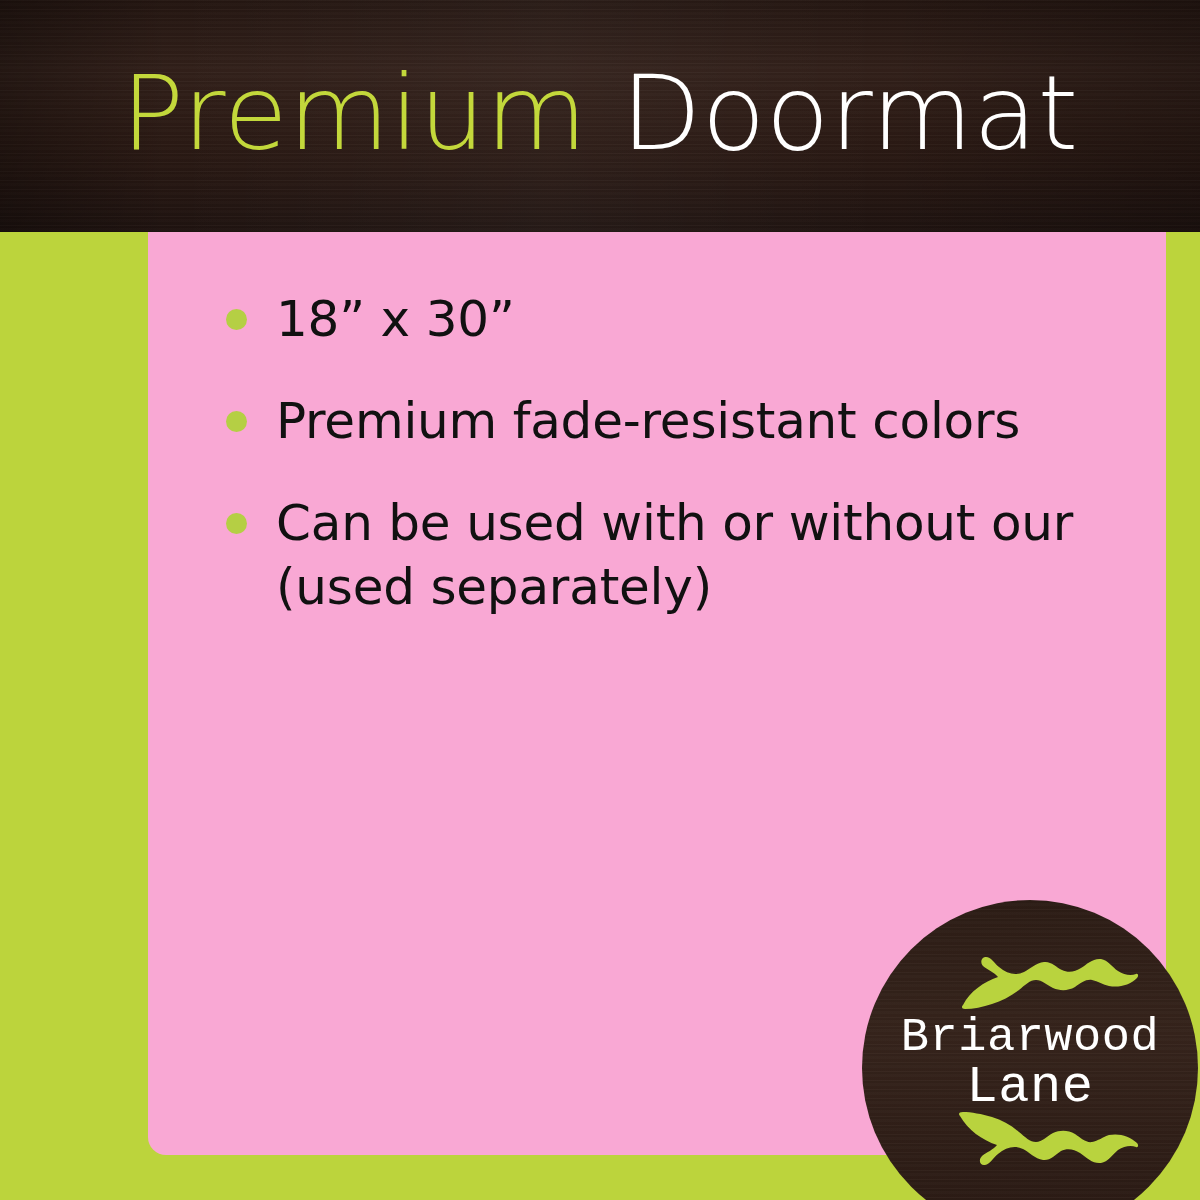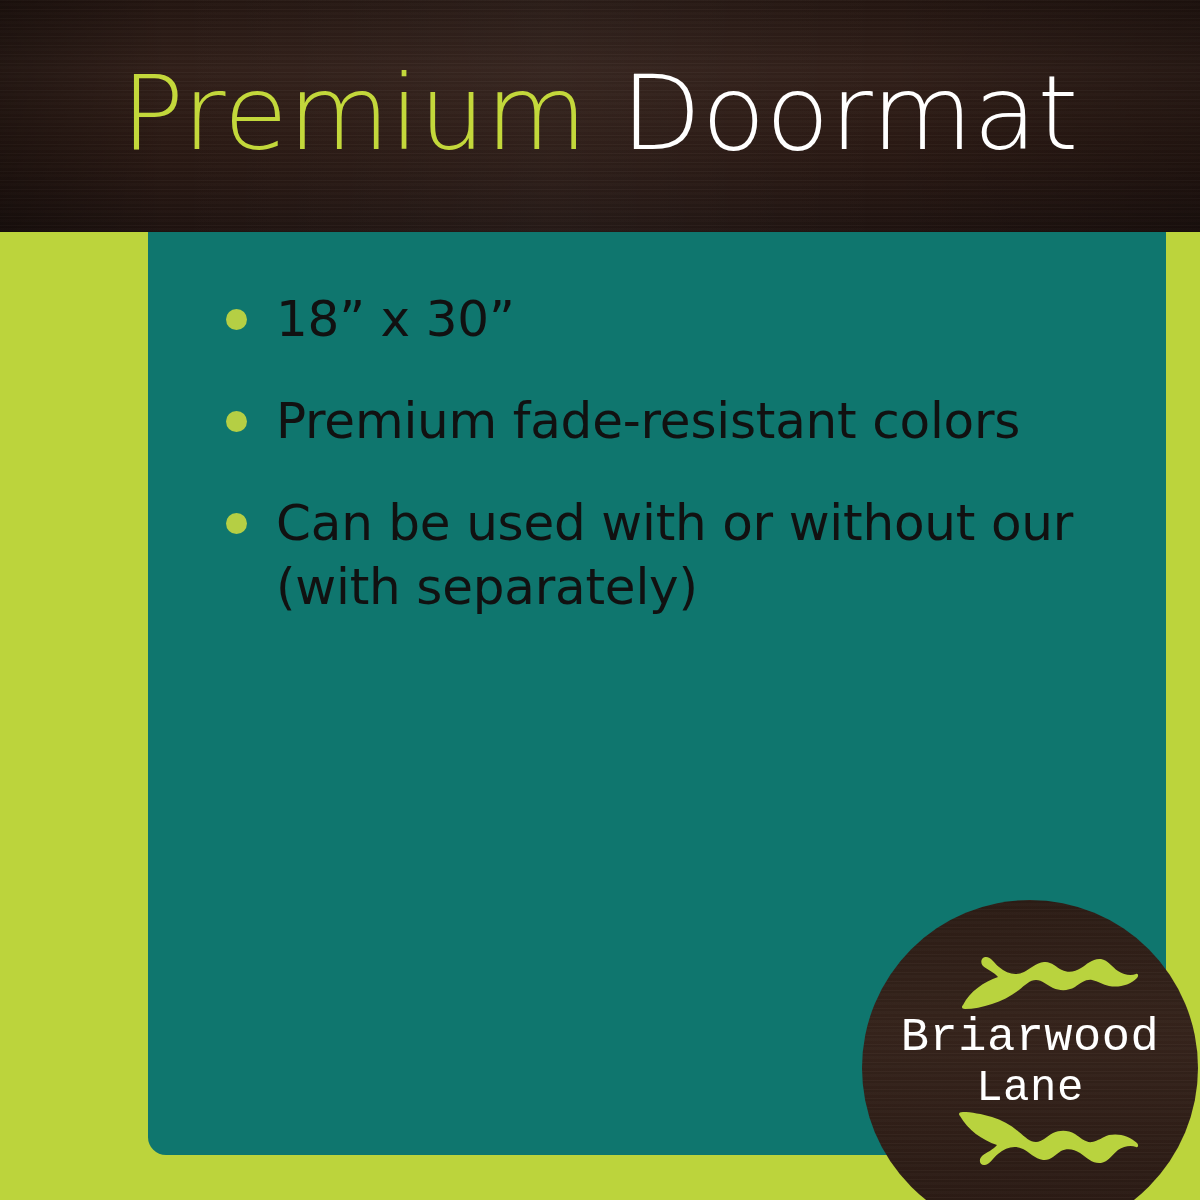--- a/index.html
+++ b/index.html
@@ -77,21 +77,21 @@
     background: #bcd43c;
   }
 
   
   #content-card {
     position: absolute;
     left: 148px;
     top: 232px;
     width: 1018px;
     height: 923px;
-    background: #0f766e;
+    background: #f9a8d4;
     border-bottom-left-radius: 18px;
     border-bottom-right-radius: 0px;
   }
 
   #feature-list {
     position: absolute;
     left: 78px;
     top: 55px;
     width: 900px;
     list-style: none;
@@ -187,21 +187,21 @@
     font-family: Liberation Mono, monospace;
   }
   #logo-name-primary {
     display: block;
     font-size: 47px;
     line-height: 52px;
     letter-spacing: 0.5px;
   }
   #logo-name-secondary {
     display: block;
-    font-size: 44px;
+    font-size: 52px;
     line-height: 48px;
     letter-spacing: 0.5px;
   }
 </style>
 </head>
 <body>
 
 <div id="page">
 
   <div id="header-band"></div>
@@ -222,21 +222,21 @@
       <li class="feature-item">
         <span class="feature-bullet"></span>
         <span class="feature-line">Premium fade-resistant colors</span>
       </li>
 
 
 
       <li class="feature-item">
         <span class="feature-bullet"></span>
         <span class="feature-line">Can be used with or without our</span>
-        <span class="feature-line">(with separately)</span>
+        <span class="feature-line">(used separately)</span>
       </li>
 
     </ul>
   </div>
 
   <div id="right-band"></div>
   <div id="bottom-band"></div>
 
   <div id="logo-badge">
 

